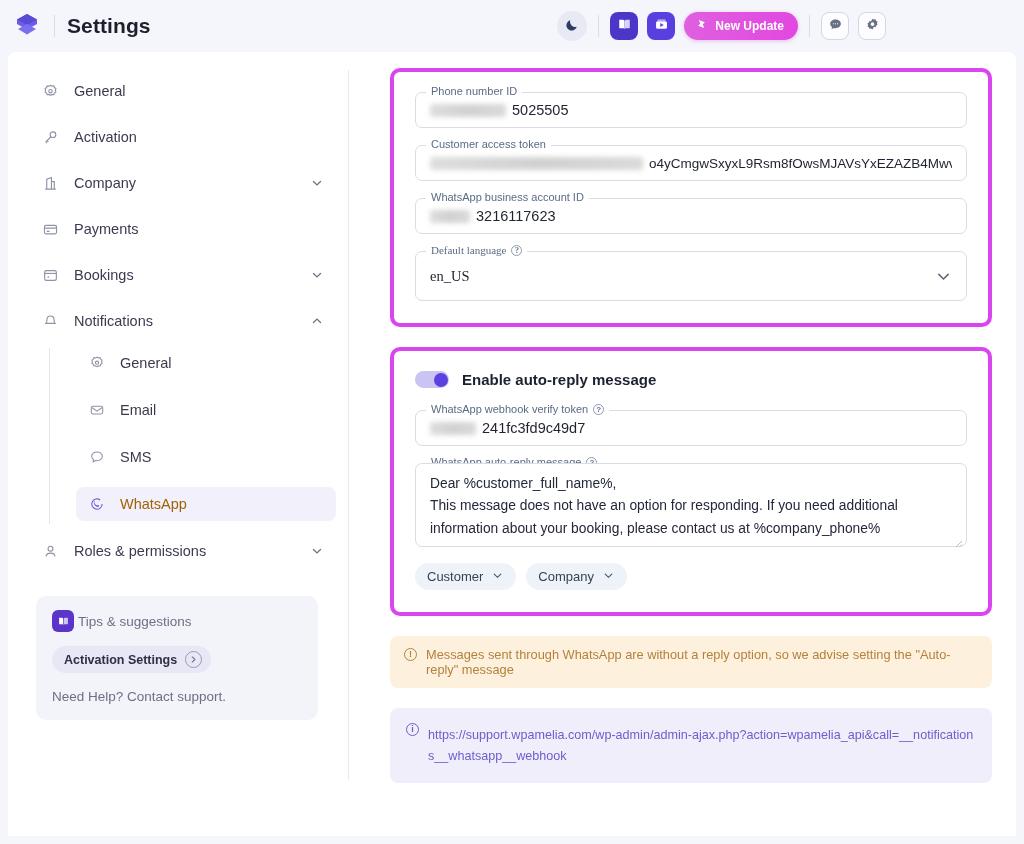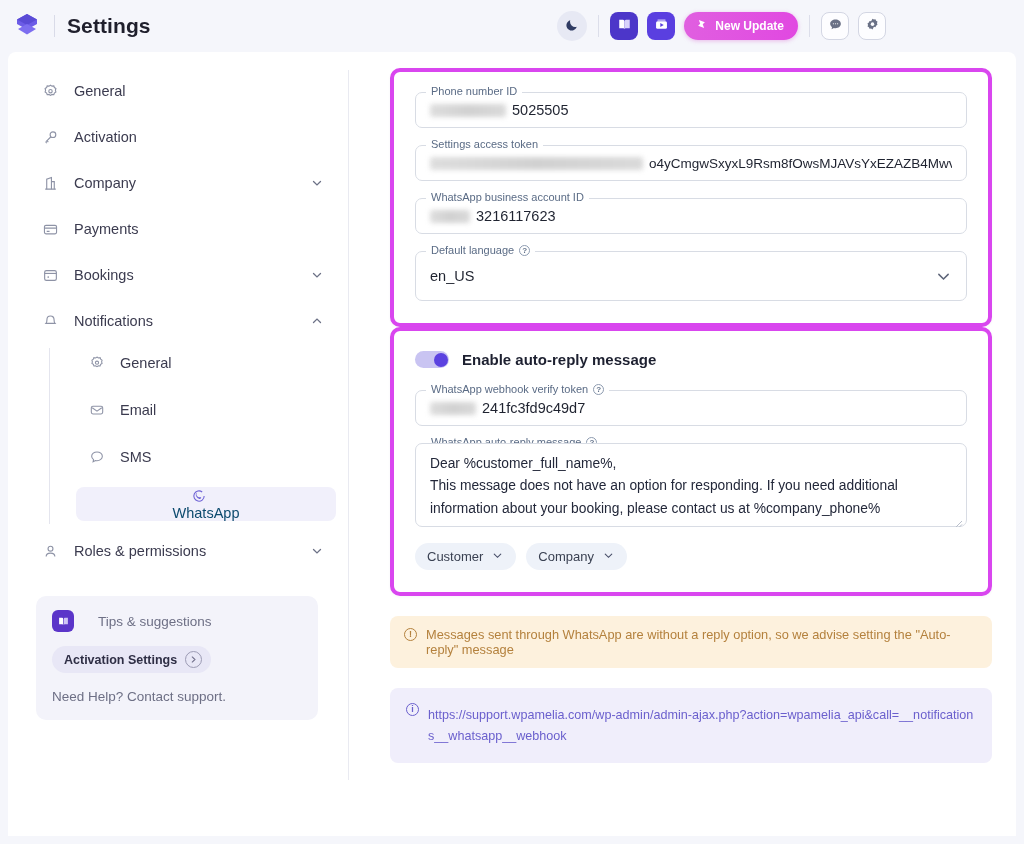--- a/index.html
+++ b/index.html
@@ -96,31 +96,31 @@
   .sub-line {
     position: absolute; left: 21px; top: 2px;
     width: 1px; height: 176px; background: #e4e5ee;
   }
   .sub-item {
     display: flex; align-items: center;
     height: 34px; margin-bottom: 13px; margin-left: 26px;
     padding: 0 12px; border-radius: 8px;
     cursor: pointer; color: #3b3b4f; font-size: 14.5px;
   }
-  .sub-item.active { background: #f1f0fb; color: #0c4a6e; flex-direction: column; }
+  .sub-item.active { background: #f1f0fb; color: #a16207; }
   .sub-item .ni-icon {
     width: 18px; height: 18px; margin-right: 14px;
     display: flex; align-items: center; justify-content: center; flex:0 0 18px;
   }
   .tips {
     margin-top: 28px; margin-left: 8px;
     width: 282px; border-radius: 10px;
     background: #f3f3fa; padding: 14px 16px 16px 16px;
   }
-  .tips-head { display: flex; align-items: center; gap: 24px; }
+  .tips-head { display: flex; align-items: center; gap: 4px; }
   .tips-title { color: #6d6f85; font-size: 13.5px; }
   .tips-icon {
     width: 22px; height: 22px; border-radius: 6px;
     background: #5b35c9; display:flex; align-items:center; justify-content:center;
   }
   .pill {
     margin-top: 14px; display: inline-flex; align-items: center; gap: 8px;
     background: #e8e7f6; border-radius: 14px;
     padding: 5px 9px 5px 12px; cursor: pointer;
   }
@@ -136,25 +136,25 @@
     position: absolute; left: 340px; top: 0;
     width: 668px; height: 784px;
     padding: 16px 24px 0 42px;
     overflow: hidden;
   }
   .card {
     background: #fff; border: 4px solid #d946ef;
     border-radius: 10px; padding: 20px 21px 22px 21px;
     box-shadow: 0 1px 3px rgba(40,45,80,.04);
   }
-  .card + .card { }
+  .card + .card { margin-top: 20px; }
 
   
   .fld { position: relative; margin-bottom: 17px; }
-  .fld:last-child { margin-bottom: 0; }
+  .fld:last-child { margin-bottom: 0; font-family: Liberation Serif, serif; }
   .fld-box {
     border: 1px solid #d8dce4; border-radius: 7px;
     height: 36px; display: flex; align-items: center;
     padding: 0 14px; background: #fff;
   }
   .fld-box.tall { height: 84px; align-items: flex-start; padding-top: 9px; position: relative; }
   .fld-legend {
     position: absolute; top: -7px; left: 11px;
     background: #fff; padding: 0 5px;
     font-size: 11px; color: #5a6b85;
@@ -465,21 +465,21 @@
             <span>Phone number ID</span>
           </span>
           <div class="fld-box">
             <span class="redact" style="width:76px"></span>
             <span class="fld-val">5025505</span>
           </div>
         </div>
 
         <div class="fld">
           <span class="fld-legend">
-            <span>Settings access token</span>
+            <span>Customer access token</span>
           </span>
           <div class="fld-box">
             <span class="redact" style="width:213px"></span>
             <span class="fld-val small">o4yCmgwSxyxL9Rsm8fOwsMJAVsYxEZAZB4Mwvq8jvv9JfQBcBG</span>
           </div>
         </div>
 
         <div class="fld">
           <span class="fld-legend">
             <span>WhatsApp business account ID</span>

